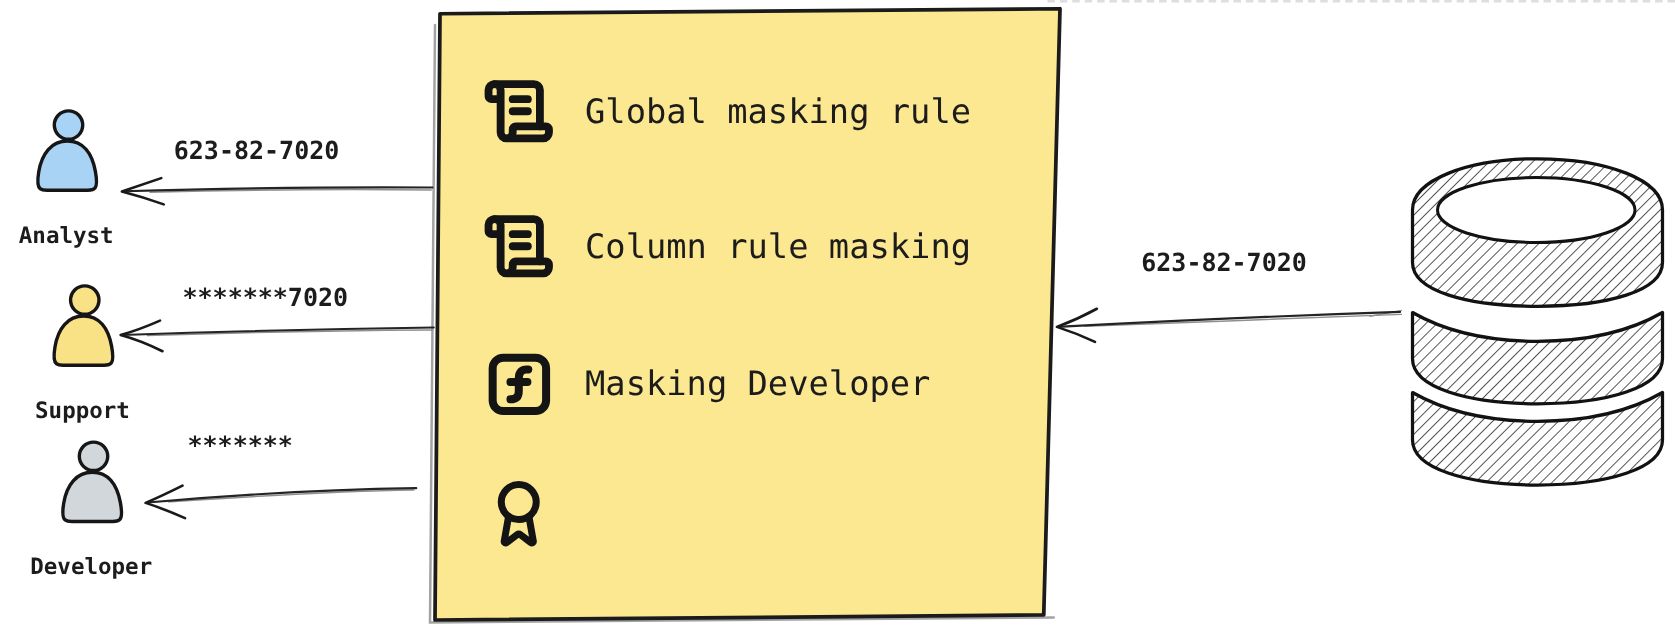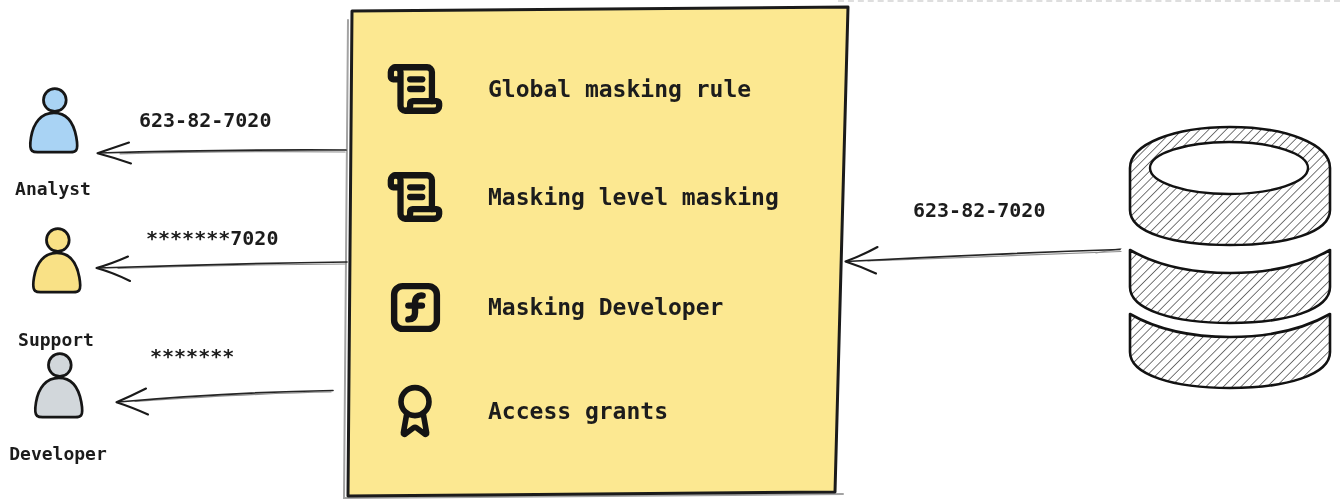--- a/index.html
+++ b/index.html
@@ -19,21 +19,21 @@
 
   .actor{position:absolute;width:110px;display:flex;flex-direction:column;align-items:center;z-index:2;}
   .actor-name{margin-top:22px;font-size:18px;font-weight:bold;letter-spacing:0;}
 
   .flow-label{position:absolute;z-index:2;font-size:20px;font-weight:bold;line-height:1;white-space:pre;}
 
   .box-items{position:absolute;left:350px;top:8px;width:492px;height:488px;z-index:2;}
   .box-row{position:absolute;left:35px;display:flex;align-items:center;gap:23px;height:58px;}
   .box-row.tall{height:66px;}
   .row-icon{width:60px;display:flex;align-items:center;justify-content:center;flex:0 0 auto;}
-  .row-label{font-size:23px;font-weight:bold;white-space:pre;margin-left:20px;}
+  .row-label{font-size:27px;font-weight:normal;white-space:pre;}
 </style>
 </head>
 <body>
 
 <div class="stage">
 
   <div class="top-dashes"></div>
 
   <svg class="scene" width="1340" height="504" viewBox="0 0 1340 504">
     <defs>
@@ -82,29 +82,29 @@
   </svg>
 
   <div class="actor" style="left:-2px;top:86px;">
     <svg width="60" height="70" viewBox="0 0 66 76" fill="none" stroke="#161616" stroke-width="3">
       <circle cx="35" cy="15" r="12.5" fill="#a9d3f4"></circle>
       <path d="M34 29 C20 29 11.5 40 8.8 56 C7.8 62 7 68.5 10 70.9 C11.5 72.1 13.6 72.3 16 72.3 L52 72.3 C54.8 72.3 57 72 58.4 70.3 C60.7 67.5 59.6 61 58.6 55.5 C55.7 40 48 29 34 29 Z" fill="#a9d3f4"></path>
     </svg>
     <div class="actor-name">Analyst</div>
   </div>
 
-  <div class="actor" style="left:1px;top:226px;gap:11px;">
+  <div class="actor" style="left:11px;top:226px;">
     <svg width="60" height="70" viewBox="0 0 66 76" fill="none" stroke="#161616" stroke-width="3">
       <circle cx="35" cy="15" r="12.5" fill="#f9e186"></circle>
       <path d="M34 29 C20 29 11.5 40 8.8 56 C7.8 62 7 68.5 10 70.9 C11.5 72.1 13.6 72.3 16 72.3 L52 72.3 C54.8 72.3 57 72 58.4 70.3 C60.7 67.5 59.6 61 58.6 55.5 C55.7 40 48 29 34 29 Z" fill="#f9e186"></path>
     </svg>
     <div class="actor-name">Support</div>
   </div>
 
-  <div class="actor" style="left:3px;top:351px;text-align:right;">
+  <div class="actor" style="left:18px;top:351px;text-align:right;">
     <svg width="60" height="70" viewBox="0 0 66 76" fill="none" stroke="#161616" stroke-width="3">
       <circle cx="35" cy="15" r="12.5" fill="#d2d7db"></circle>
       <path d="M34 29 C20 29 11.5 40 8.8 56 C7.8 62 7 68.5 10 70.9 C11.5 72.1 13.6 72.3 16 72.3 L52 72.3 C54.8 72.3 57 72 58.4 70.3 C60.7 67.5 59.6 61 58.6 55.5 C55.7 40 48 29 34 29 Z" fill="#d2d7db"></path>
     </svg>
     <div class="actor-name">Developer</div>
   </div>
 
   <div class="flow-label" style="left:139px;top:110px;">623-82-7020</div>
   <div class="flow-label" style="left:146px;top:228px;">*******7020</div>
   <div class="flow-label" style="left:150px;top:346px;">*******</div>
@@ -126,38 +126,37 @@
 
     <div class="box-row" style="top:160px;">
       <span class="row-icon">
         <svg width="58" height="58" viewBox="0 0 24 24" fill="none" stroke="#141414" stroke-width="2.6" stroke-linecap="round" stroke-linejoin="round">
           <path d="M15 12h-5"></path>
             <path d="M15 8h-5"></path>
           <path d="M19 17V5a2 2 0 0 0-2-2H4"></path>
           <path d="M8 21h12a2 2 0 0 0 2-2v-1a1 1 0 0 0-1-1H11a1 1 0 0 0-1 1v1a2 2 0 1 1-4 0V5a2 2 0 1 0-4 0v2a1 1 0 0 0 1 1h3"></path>
         </svg>
       </span>
-      <span class="row-label">Masking level masking</span>
+      <span class="row-label">Column rule masking</span>
     </div>
 
     <div class="box-row" style="top:270px;">
       <span class="row-icon">
         <svg width="57" height="57" viewBox="0 0 24 24" fill="none" stroke="#141414" stroke-width="2.7" stroke-linecap="round" stroke-linejoin="round">
           <rect x="3" y="3" width="18" height="18" rx="3.6"></rect>
           <path d="M9 17c2 0 2.8-1 2.8-2.8V10c0-2 1-3.3 3.2-3"></path>
           <path d="M9 11.2h5.7"></path>
         </svg>
       </span>
       <span class="row-label">Masking Developer</span>
     </div>
 
     <div class="box-row tall" style="top:370px;">
       <span class="row-icon">
         <svg width="56" height="64" viewBox="0 0 24 24" fill="none" stroke="#141414" stroke-width="2.4" stroke-linecap="round" stroke-linejoin="round">
           <circle cx="12" cy="8" r="6"></circle>
           <path d="m15.477 12.89 1.515 8.526a.5.5 0 0 1-.81.47l-3.58-2.687a1 1 0 0 0-1.197 0l-3.586 2.686a.5.5 0 0 1-.81-.469l1.514-8.526"></path>
         </svg>
       </span>
-      <span class="row-label">Access grants</span>
     </div>
 
   </div>
 </div>
 
 </body></html>

